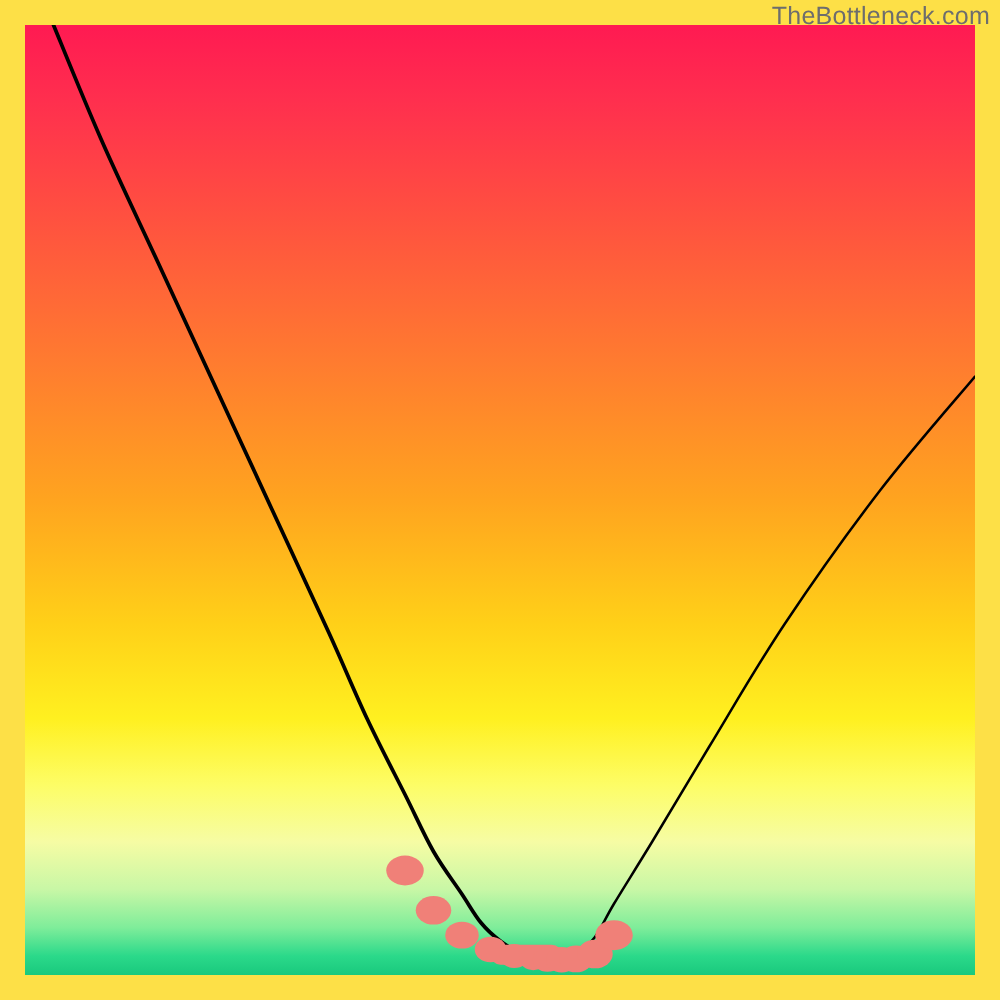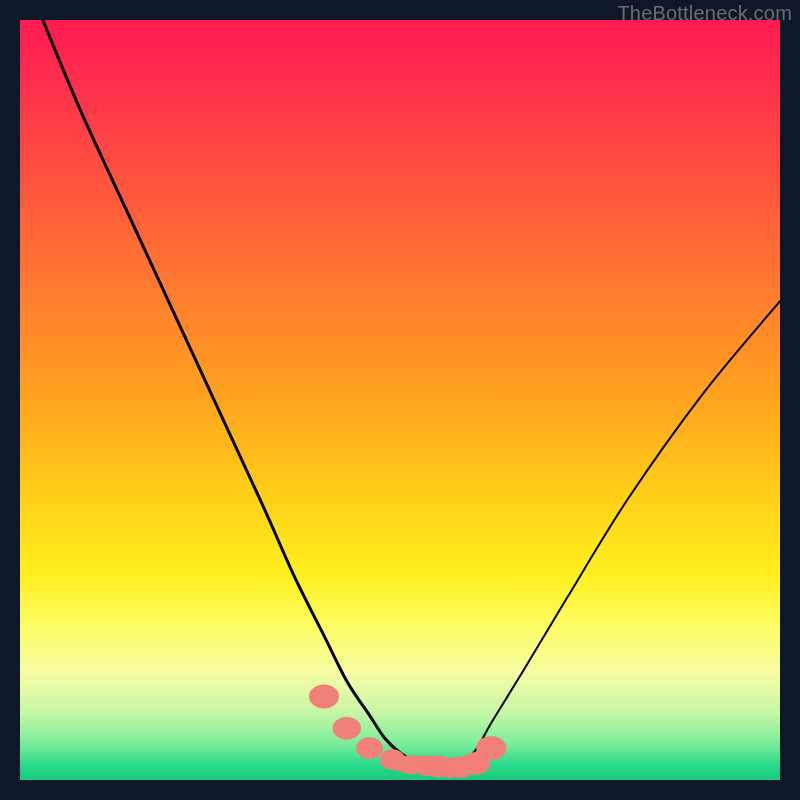--- a/index.html
+++ b/index.html
@@ -8,21 +8,21 @@
     width: 800px;
     height: 800px;
     background: #000;
     overflow: hidden;
     font-family: Arial, Helvetica, sans-serif;
   }
   .frame {
     position: relative;
     width: 800px;
     height: 800px;
-    background: #0f172a;
+    background: #fde047;
   }
   .plot-area {
     position: absolute;
     left: 20px;
     top: 20px;
     width: 760px;
     height: 760px;
     
     background: linear-gradient(
       to bottom,

